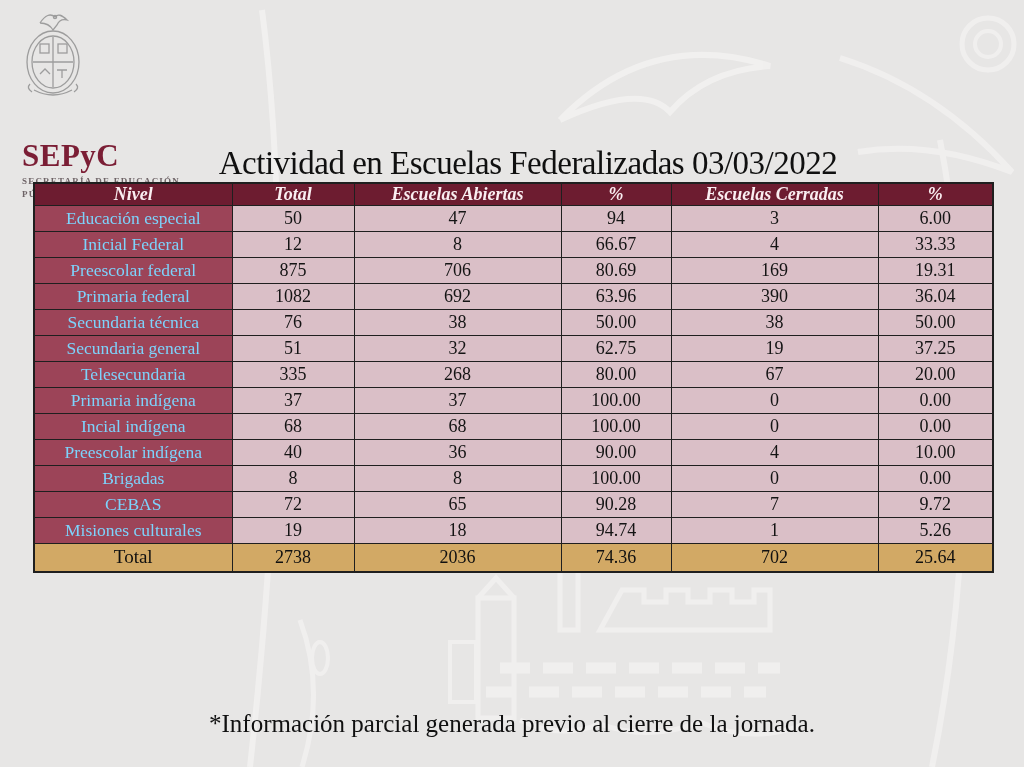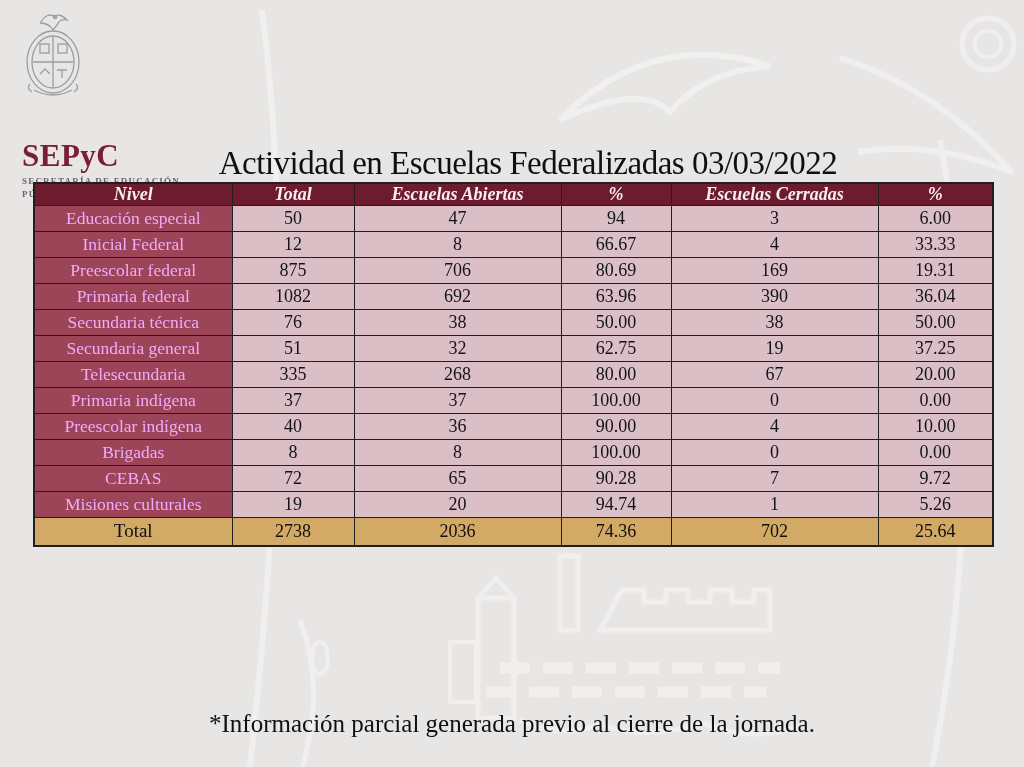--- a/index.html
+++ b/index.html
@@ -39,21 +39,21 @@
   }
   table.activity th, table.activity td{
     border:1px solid var(--border);
     padding:0 4px;
     overflow:hidden;white-space:nowrap;
   }
   table.activity th{
     background:var(--header-bg);color:#faeef1;
     font-style:italic;font-weight:bold;font-size:18px;height:17px;
   }
-  td.c-label{background:var(--label-bg);color:#f0abfc;font-size:17.5px;height:26px;}
+  td.c-label{background:var(--label-bg);color:#7dd3fc;font-size:17.5px;height:26px;}
   td.c-data{background:var(--cell-bg);color:var(--text-dark);font-size:18px;height:26px;}
   tr.total-row td{background:var(--total-bg) !important;color:#101010;height:28px;}
   tr.total-row td.c-label{font-size:19px;}
   .footnote{
     position:absolute;top:710px;left:0;width:1024px;margin:0;
     text-align:center;font-size:25px;color:#101010;
   }
 </style>
 </head>
 <body>
@@ -187,20 +187,28 @@
       </tr>
       <tr>
         <td class="c-label">Primaria indígena</td>
         <td class="c-data">37</td>
         <td class="c-data">37</td>
         <td class="c-data">100.00</td>
         <td class="c-data">0</td>
         <td class="c-data">0.00</td>
       </tr>
       <tr>
+        <td class="c-label">Incial indígena</td>
+        <td class="c-data">68</td>
+        <td class="c-data">68</td>
+        <td class="c-data">100.00</td>
+        <td class="c-data">0</td>
+        <td class="c-data">0.00</td>
+      </tr>
+      <tr>
         <td class="c-label">Preescolar indígena</td>
         <td class="c-data">40</td>
         <td class="c-data">36</td>
         <td class="c-data">90.00</td>
         <td class="c-data">4</td>
         <td class="c-data">10.00</td>
       </tr>
       <tr>
         <td class="c-label">Brigadas</td>
         <td class="c-data">8</td>
@@ -213,21 +221,21 @@
         <td class="c-label">CEBAS</td>
         <td class="c-data">72</td>
         <td class="c-data">65</td>
         <td class="c-data">90.28</td>
         <td class="c-data">7</td>
         <td class="c-data">9.72</td>
       </tr>
       <tr>
         <td class="c-label">Misiones culturales</td>
         <td class="c-data">19</td>
-        <td class="c-data">20</td>
+        <td class="c-data">18</td>
         <td class="c-data">94.74</td>
         <td class="c-data">1</td>
         <td class="c-data">5.26</td>
       </tr>
       <tr class="total-row">
         <td class="c-label">Total</td>
         <td class="c-data">2738</td>
         <td class="c-data">2036</td>
         <td class="c-data">74.36</td>
         <td class="c-data">702</td>

